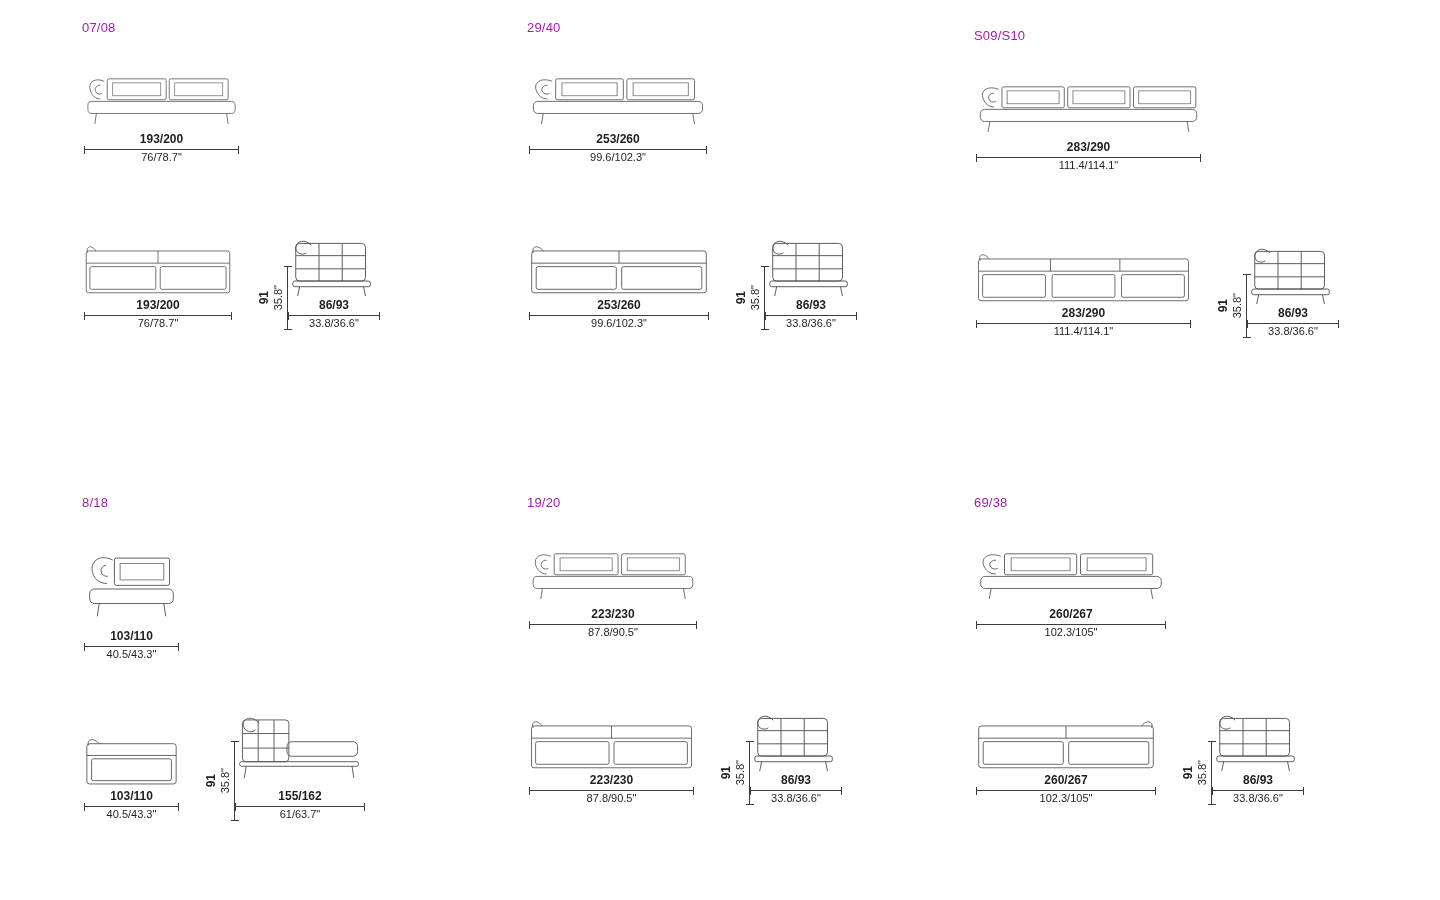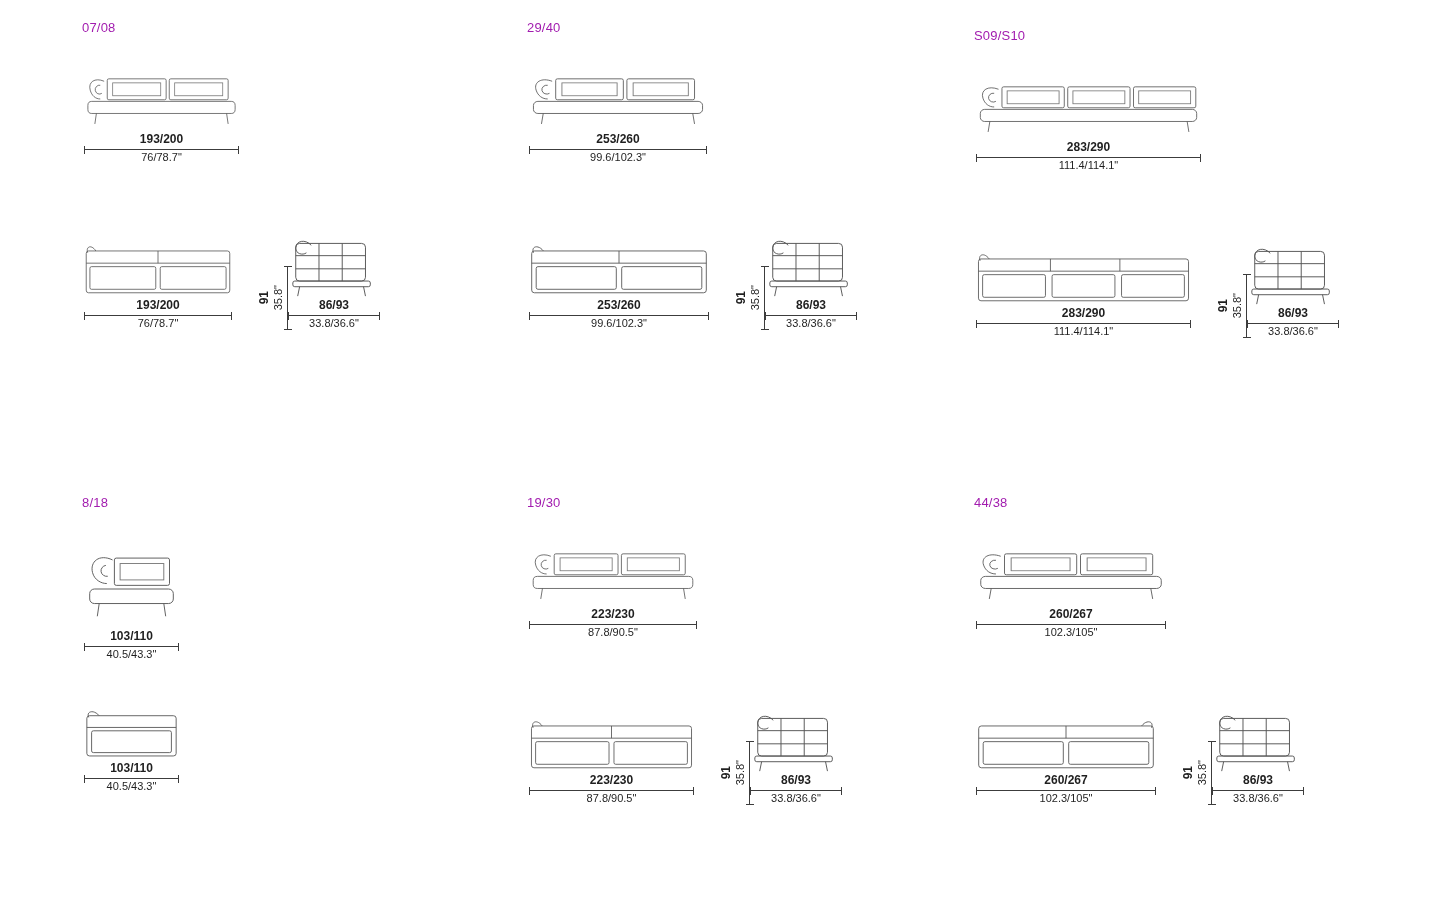--- a/index.html
+++ b/index.html
@@ -280,25 +280,44 @@
       <div class="plan-block">
         <svg class="draw" width="95" height="52" viewBox="0 0 100 62" preserveAspectRatio="none">
             <use href="#g-plan1"></use>
           </svg>
         <div class="hdim">
           <div class="dim-cm">103/110</div>
           <div class="dim-rule"></div>
           <div class="dim-in">40.5/43.3"</div>
         </div>
       </div>
+      <div class="side-group">
+        <div class="vdim">
+          <div class="vdim-rot">
+            <span class="dim-cm">91</span>
+            <span class="dim-in">35.8"</span>
+          </div>
+          <div class="vdim-rule"></div>
+        </div>
+        <div class="side-block">
+          <svg class="draw" width="130" height="80" viewBox="0 0 140 88" preserveAspectRatio="none">
+              <use href="#g-sidechaise"></use>
+            </svg>
+          <div class="hdim">
+            <div class="dim-cm">155/162</div>
+            <div class="dim-rule"></div>
+            <div class="dim-in">61/63.7"</div>
+          </div>
+        </div>
+      </div>
     </div>
   </section>
 
   <section class="cell m5">
-    <div class="code">19/30</div>
+    <div class="code">19/20</div>
     <div class="front-block">
       <svg class="draw" width="168" height="58" viewBox="0 0 200 72" preserveAspectRatio="none">
           <use href="#g-front2"></use>
         </svg>
       <div class="hdim">
         <div class="dim-cm">223/230</div>
         <div class="dim-rule"></div>
         <div class="dim-in">87.8/90.5"</div>
       </div>
     </div>
@@ -329,21 +348,21 @@
             <div class="dim-cm">86/93</div>
             <div class="dim-rule"></div>
             <div class="dim-in">33.8/36.6"</div>
           </div>
         </div>
       </div>
     </div>
   </section>
 
   <section class="cell m6">
-    <div class="code">44/38</div>
+    <div class="code">69/38</div>
     <div class="front-block">
       <svg class="draw" width="190" height="58" viewBox="0 0 200 72" preserveAspectRatio="none">
           <use href="#g-front2"></use>
         </svg>
       <div class="hdim">
         <div class="dim-cm">260/267</div>
         <div class="dim-rule"></div>
         <div class="dim-in">102.3/105"</div>
       </div>
     </div>

